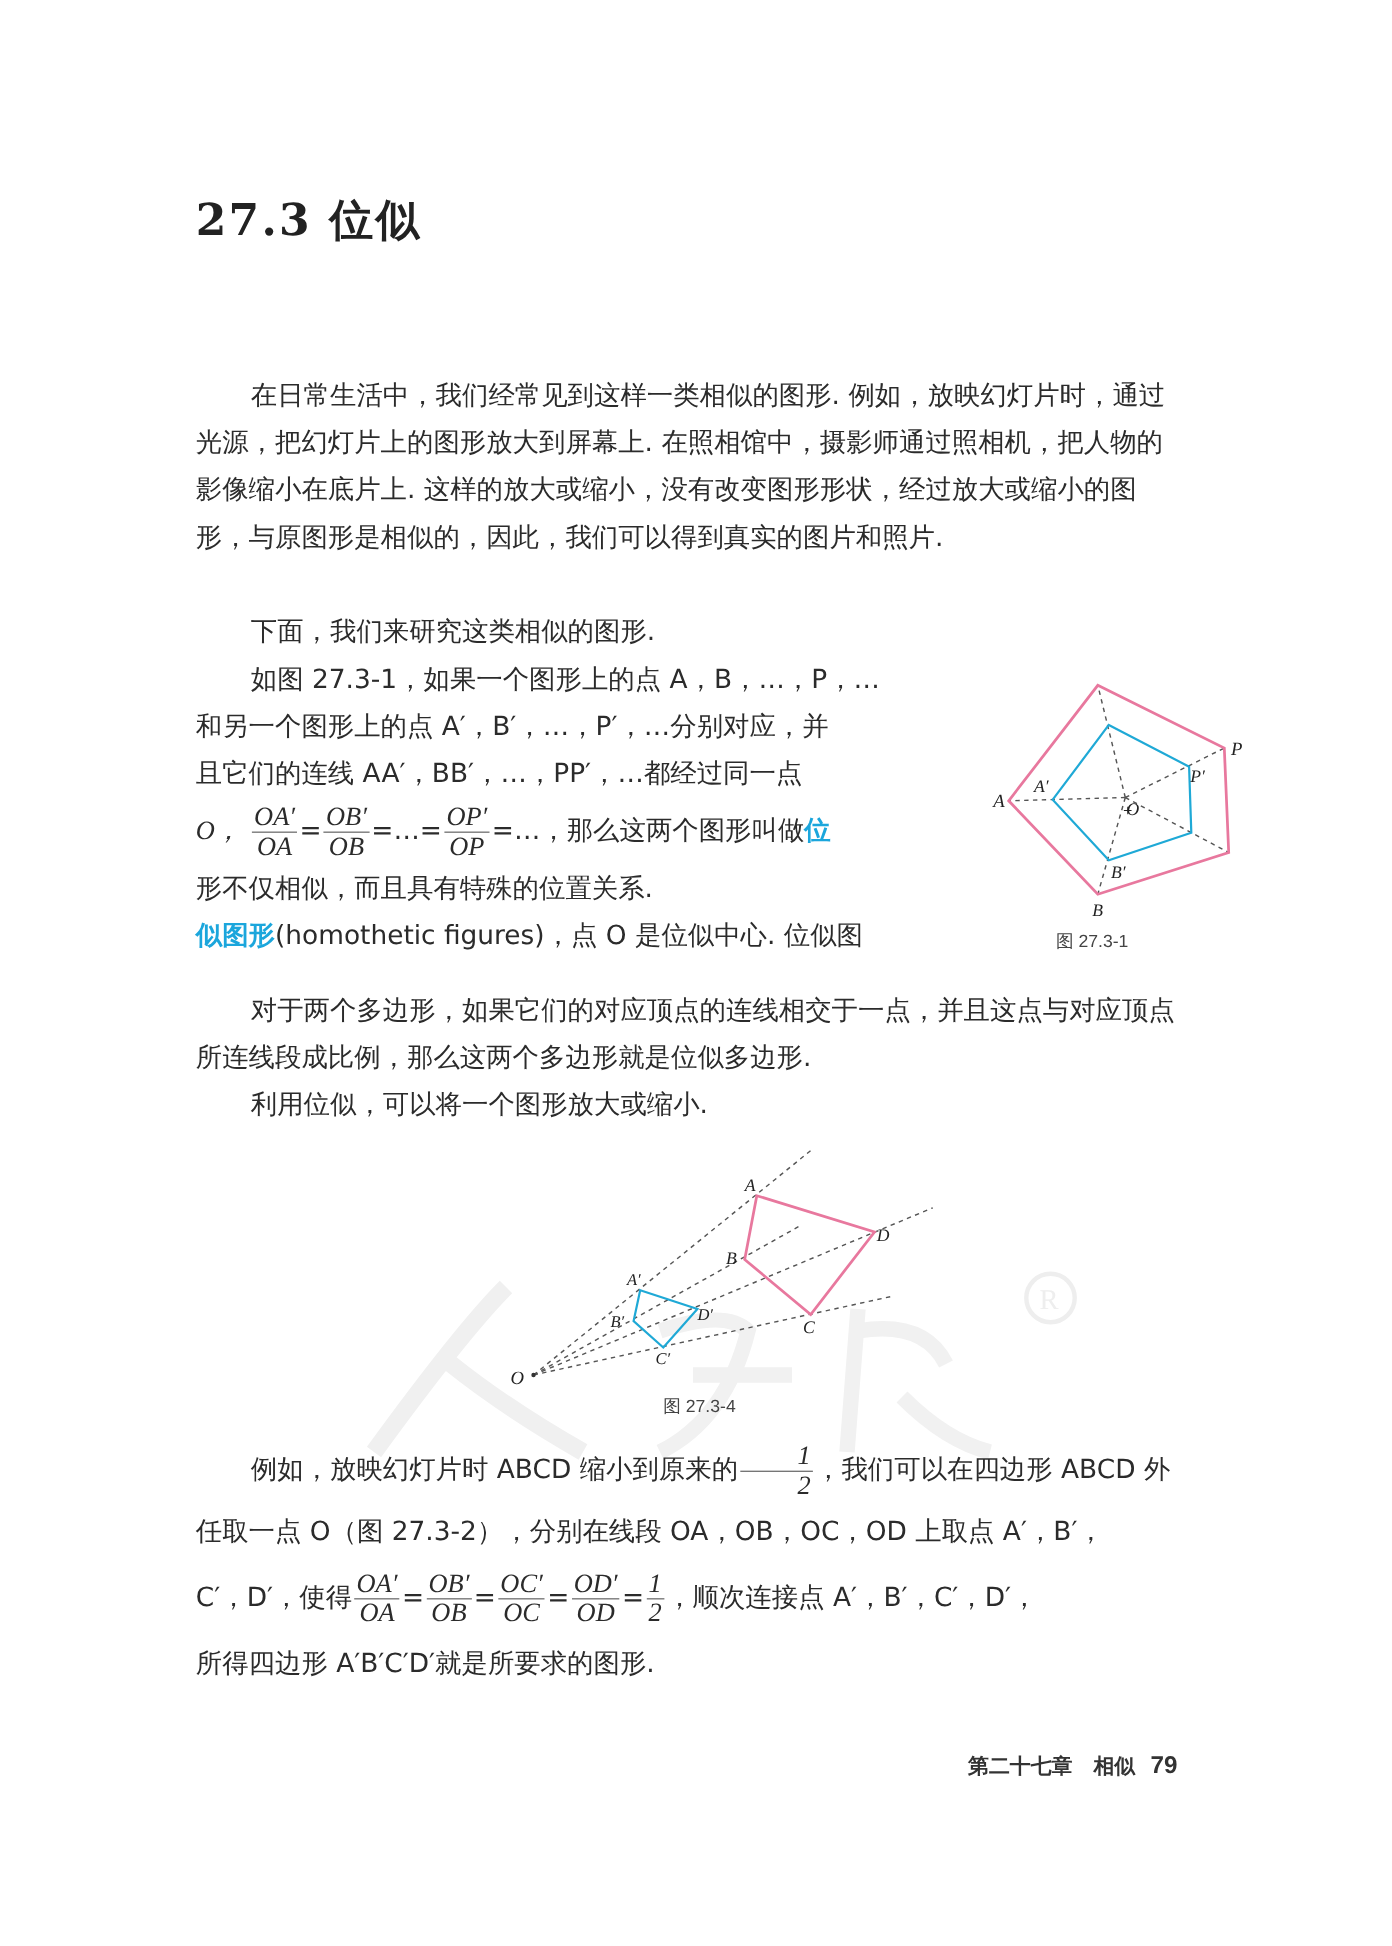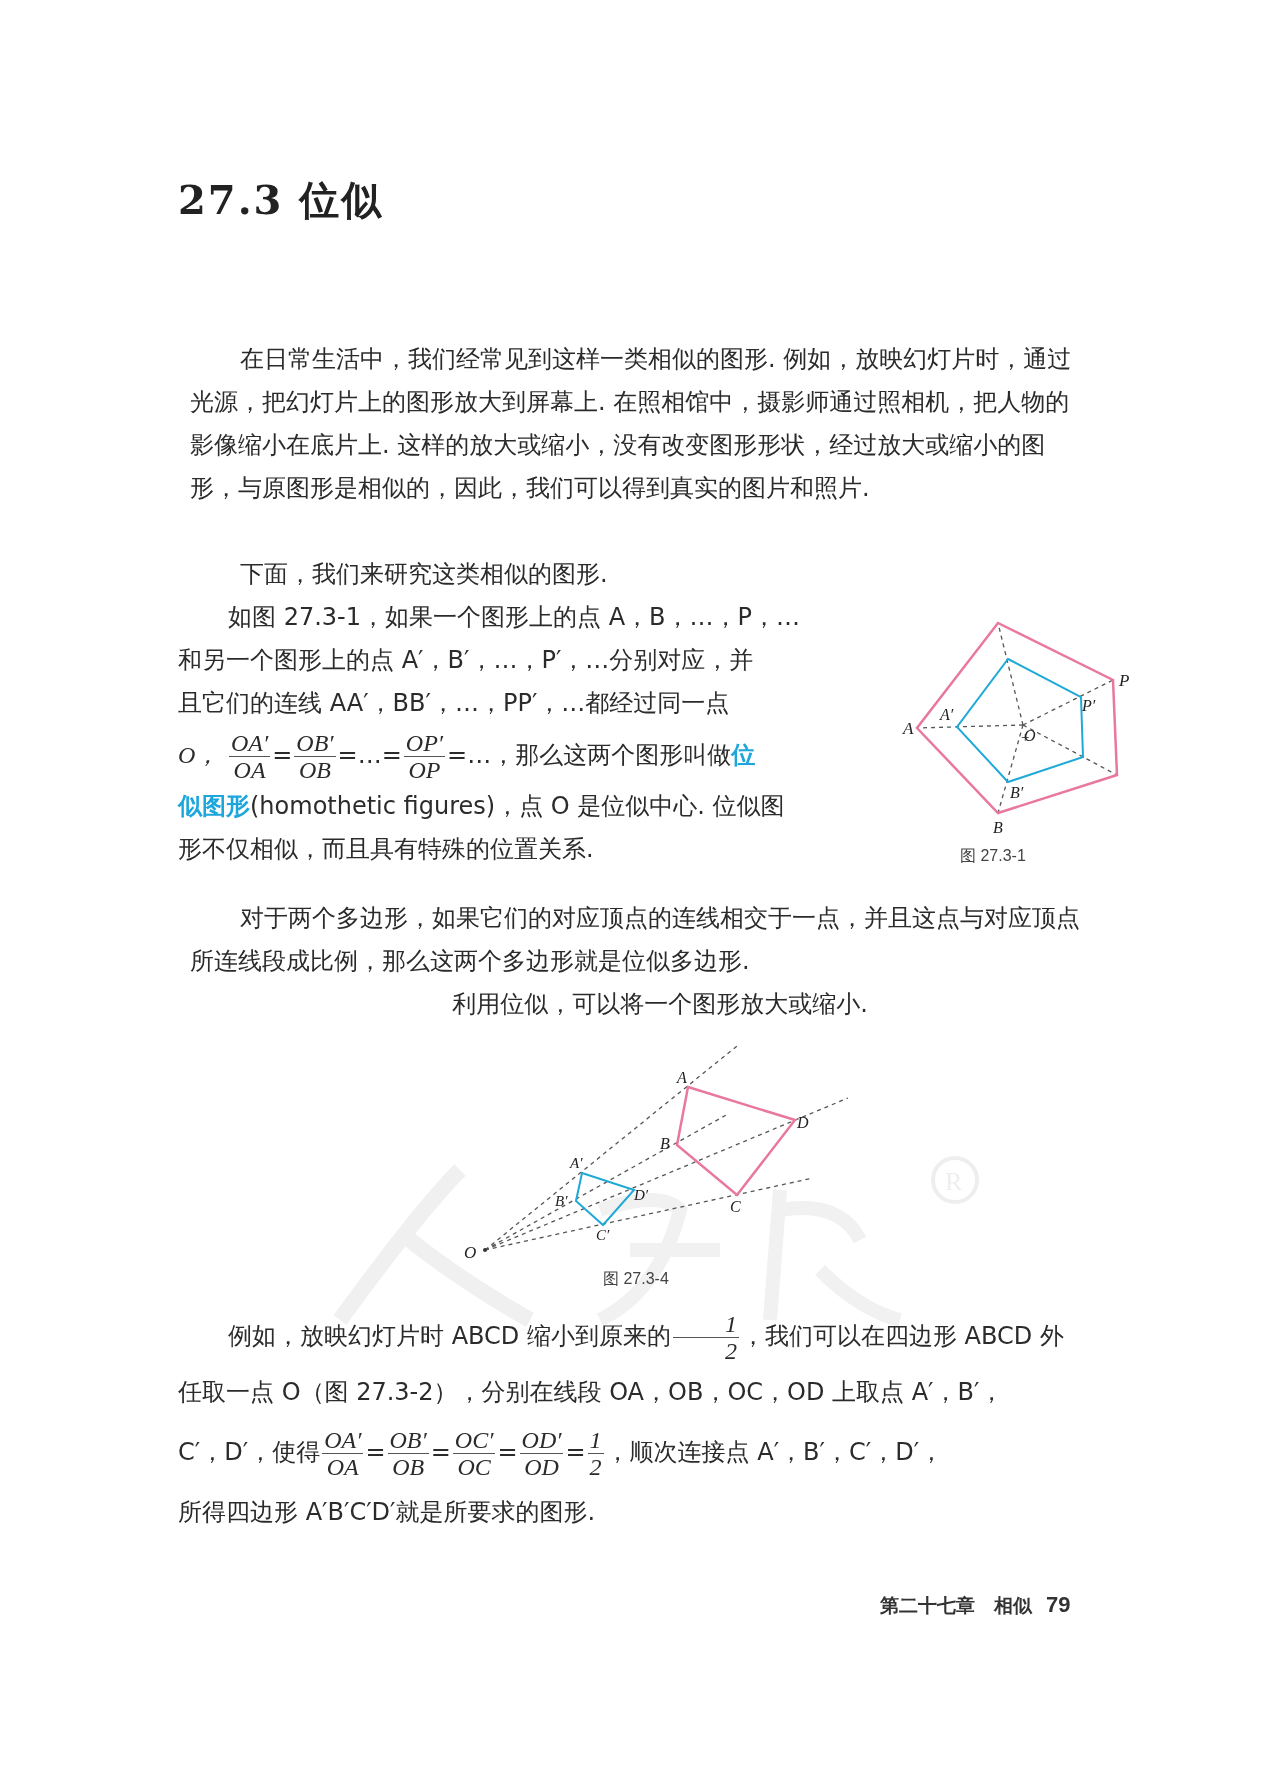--- a/index.html
+++ b/index.html
@@ -2,21 +2,21 @@
 <html><head>
 <meta charset="utf-8">
 <style>
   html,body{margin:0;padding:0;background:#ffffff;}
   body{width:1265px;height:1769px;position:relative;overflow:hidden;
        font-family:"DejaVu Serif","Liberation Serif",serif;color:#2a2a2a;}
   .page-title{position:absolute;left:178px;top:173px;font-size:40px;letter-spacing:2px;
        font-family:"DejaVu Serif",serif;color:#222;font-weight:bold;}
   .para{position:absolute;left:178px;font-size:24px;line-height:43px;color:#2b2b2b;
         font-family:"DejaVu Sans","Liberation Sans",sans-serif;}
-  .indent{text-indent:50px;margin-left:12px;}
+  .indent{text-indent:50px;}
   .para p{margin:0;}
   .term{color:#1ba6dc;font-weight:bold;}
   .math{font-family:"Liberation Serif","DejaVu Serif",serif;font-style:italic;}
   .frac{display:inline-block;vertical-align:middle;text-align:center;
         font-family:"Liberation Serif",serif;font-style:italic;line-height:26px;margin:0 2px;}
   .frac .num{display:block;border-bottom:1.5px solid #555;padding:0 2px;}
   .frac .den{display:block;padding:0 2px;}
   .fig-caption{position:absolute;font-size:16px;color:#444;
         font-family:Liberation Sans, sans-serif;}
   .footer{position:absolute;left:880px;top:1592px;font-size:19px;color:#333;
@@ -47,22 +47,22 @@
 </div>
 
 <div class="para" style="top:596px;width:680px;">
   <p style="text-indent:50px">如图 27.3-1，如果一个图形上的点 A，B，…，P，…</p>
   <p>和另一个图形上的点 A′，B′，…，P′，…分别对应，并</p>
   <p>且它们的连线 AA′，BB′，…，PP′，…都经过同一点</p>
   <p style="line-height:60px;margin-top:0px">
     <span class="math">O，</span>
     <span class="frac"><span class="num">OA′</span><span class="den">OA</span></span>=<span class="frac"><span class="num">OB′</span><span class="den">OB</span></span><span>=…=</span><span class="frac"><span class="num">OP′</span><span class="den">OP</span></span><span>=…，那么这两个图形叫做</span><span class="term">位</span>
   </p>
+  <p>形不仅相似，而且具有特殊的位置关系.</p>
   <p><span class="term">似图形</span><span>(homothetic figures)，点 O 是位似中心. 位似图</span></p>
-  <p>形不仅相似，而且具有特殊的位置关系.</p>
 </div>
 
 <svg style="position:absolute;left:880px;top:600px;" width="260" height="250" viewBox="880 600 260 250">
   <g stroke="#555" stroke-width="1.3" stroke-dasharray="4 4" fill="none">
     <line x1="1023" y1="725" x2="998" y2="623"></line>
     <line x1="1023" y1="725" x2="1113" y2="680"></line>
     <line x1="1023" y1="725" x2="1117" y2="775"></line>
     <line x1="1023" y1="725" x2="998" y2="813"></line>
     <line x1="1023" y1="725" x2="917" y2="728"></line>
   </g>
@@ -76,21 +76,21 @@
   <text x="1082" y="711" font-size="16">P′</text>
   <text x="1010" y="798" font-size="16">B′</text>
   <text x="993" y="833" font-size="16">B</text>
 </svg>
 <div class="fig-caption" style="left:960px;top:846px;">图 27.3-1</div>
 
 <div class="para indent" style="top:897px;width:890px;">
   <p>对于两个多边形，如果它们的对应顶点的连线相交于一点，并且这点与对应顶点所连线段成比例，那么这两个多边形就是位似多边形.</p>
 </div>
 
-<div class="para indent" style="top:983px;width:890px;text-align:center;">
+<div class="para indent" style="top:983px;width:890px;">
   <p>利用位似，可以将一个图形放大或缩小.</p>
 </div>
 
 <svg style="position:absolute;left:440px;top:1030px;" width="420" height="240" viewBox="440 1030 420 240">
   <g stroke="#555" stroke-width="1.3" stroke-dasharray="4 4" fill="none">
     <line x1="485" y1="1250" x2="737" y2="1046"></line>
     <line x1="485" y1="1250" x2="848" y2="1098"></line>
     <line x1="485" y1="1250" x2="728" y2="1114"></line>
     <line x1="485" y1="1250" x2="813" y2="1178"></line>
   </g>

